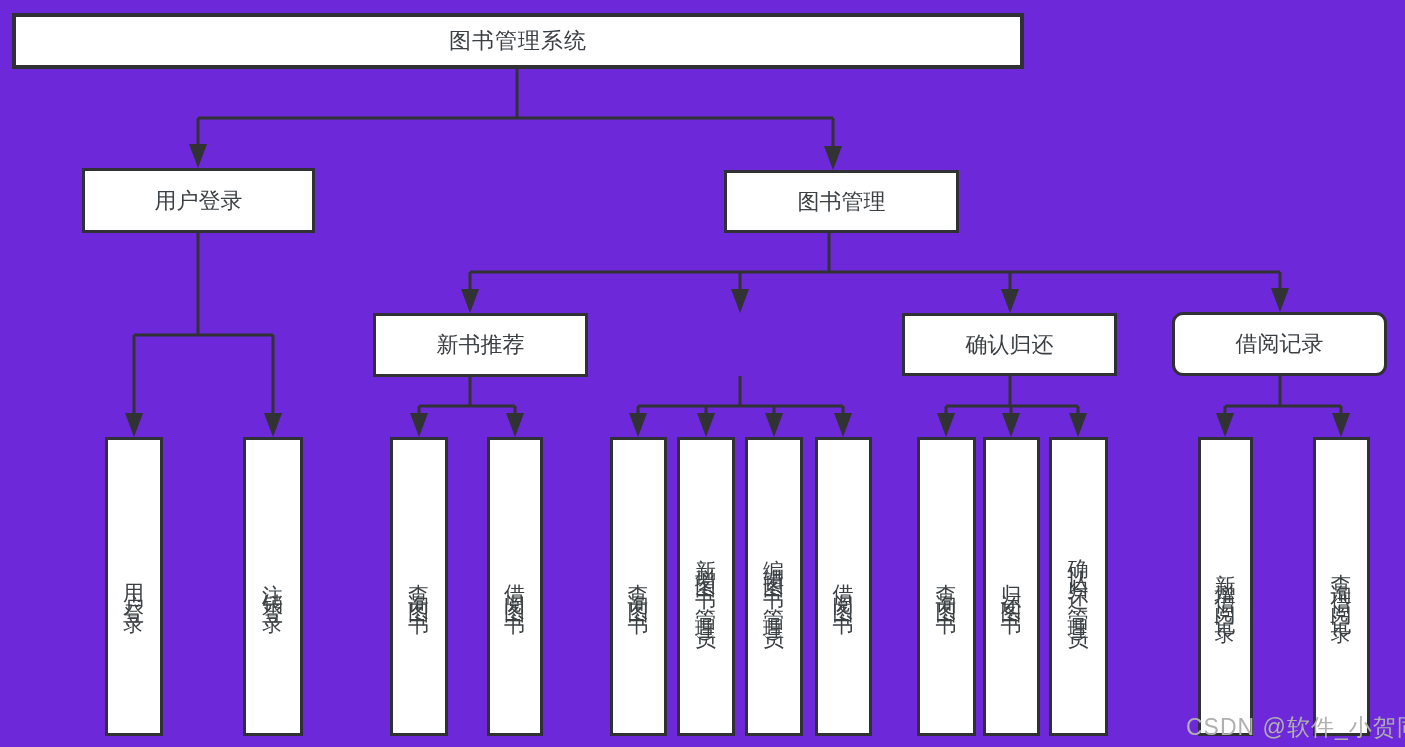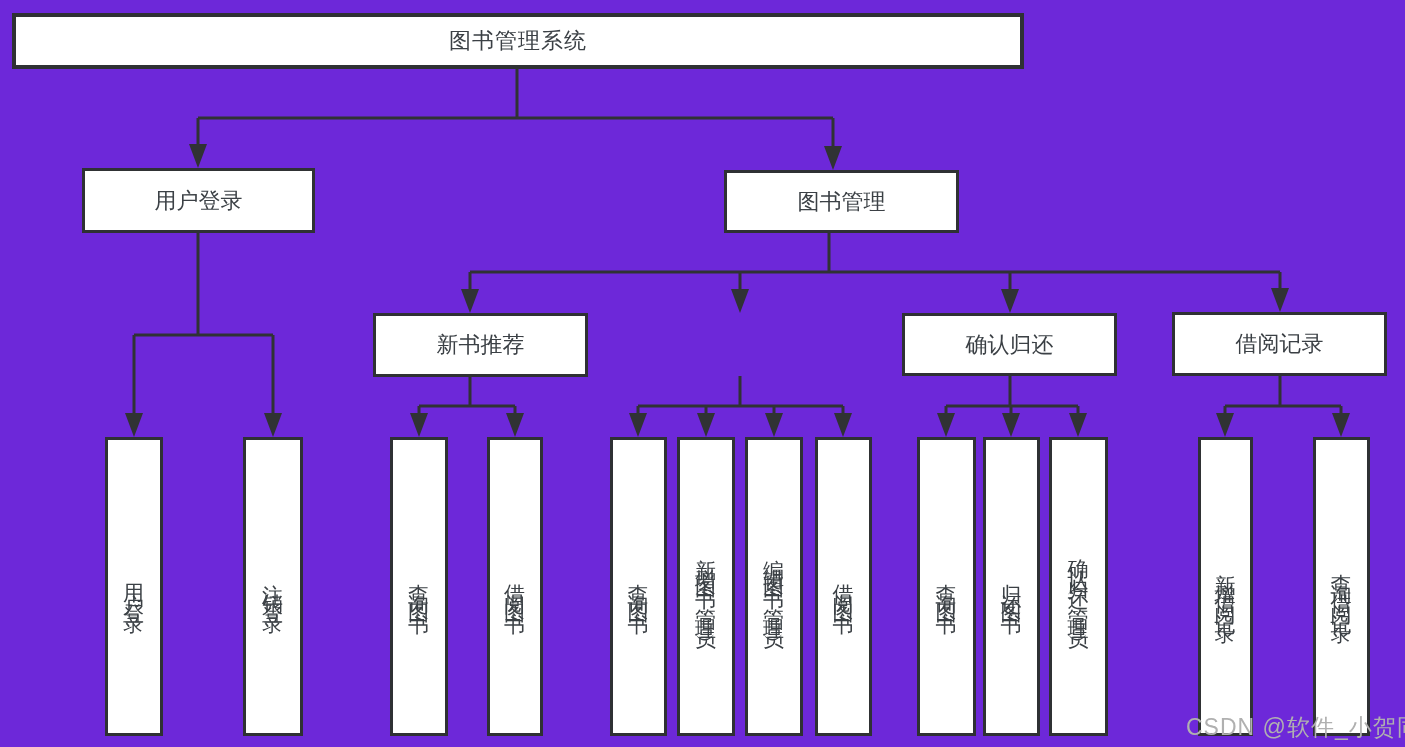--- a/index.html
+++ b/index.html
@@ -60,21 +60,21 @@
              M1332 413 L1350 413 L1341 437 Z"></path>
   </svg>
 
   <div class="box root" style="left:12px;top:13px;width:1012px;height:56px;">图书管理系统</div>
 
   <div class="box" style="left:82px;top:168px;width:233px;height:65px;">用户登录</div>
   <div class="box" style="left:712px;top:170px;width:235px;height:63px;margin-left:12px;">图书管理</div>
 
   <div class="box" style="left:373px;top:313px;width:215px;height:64px;">新书推荐</div>
   <div class="box" style="left:902px;top:313px;width:215px;height:63px;">确认归还</div>
-  <div class="box" style="left:1172px;top:312px;width:215px;height:64px;">借阅记录</div>
+  <div class="box" style="left:1172px;top:312px;width:215px;height:64px;border-radius:11px;">借阅记录</div>
 
   <div class="box vbox" style="left:105px;top:437px;width:58px;height:299px;">用户登录</div>
   <div class="box vbox" style="left:243px;top:437px;width:60px;height:299px;">注销登录</div>
 
   <div class="box vbox" style="left:390px;top:437px;width:58px;height:299px;">查询图书</div>
   <div class="box vbox" style="left:487px;top:437px;width:56px;height:299px;">借阅图书</div>
 
   <div class="box vbox" style="left:610px;top:437px;width:57px;height:299px;">查询图书</div>
   <div class="box vbox" style="left:677px;top:437px;width:58px;height:299px;">新增图书（管理员）</div>
   <div class="box vbox" style="left:745px;top:437px;width:58px;height:299px;">编辑图书（管理员）</div>

